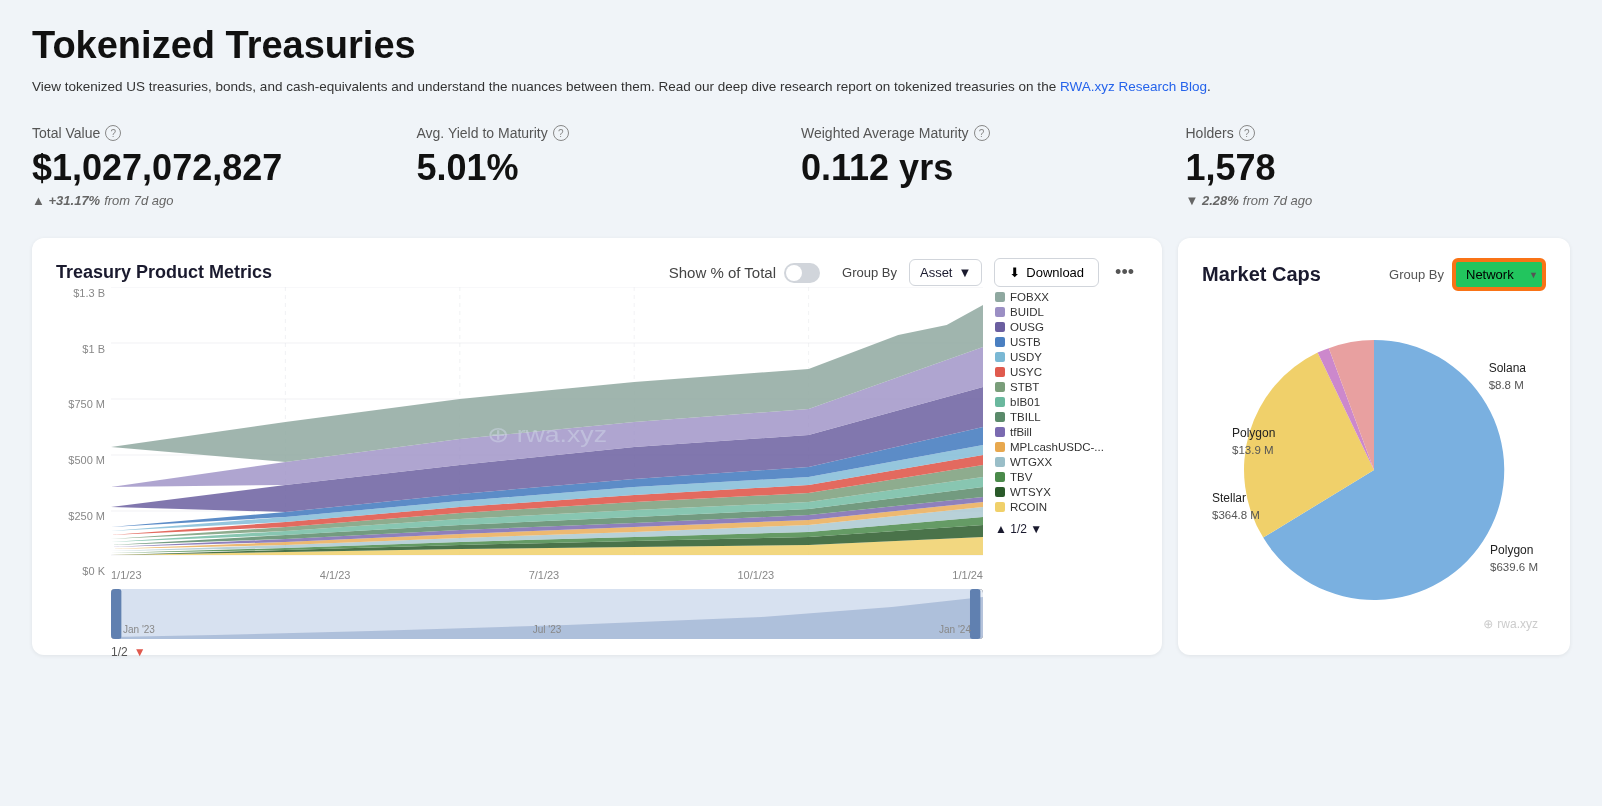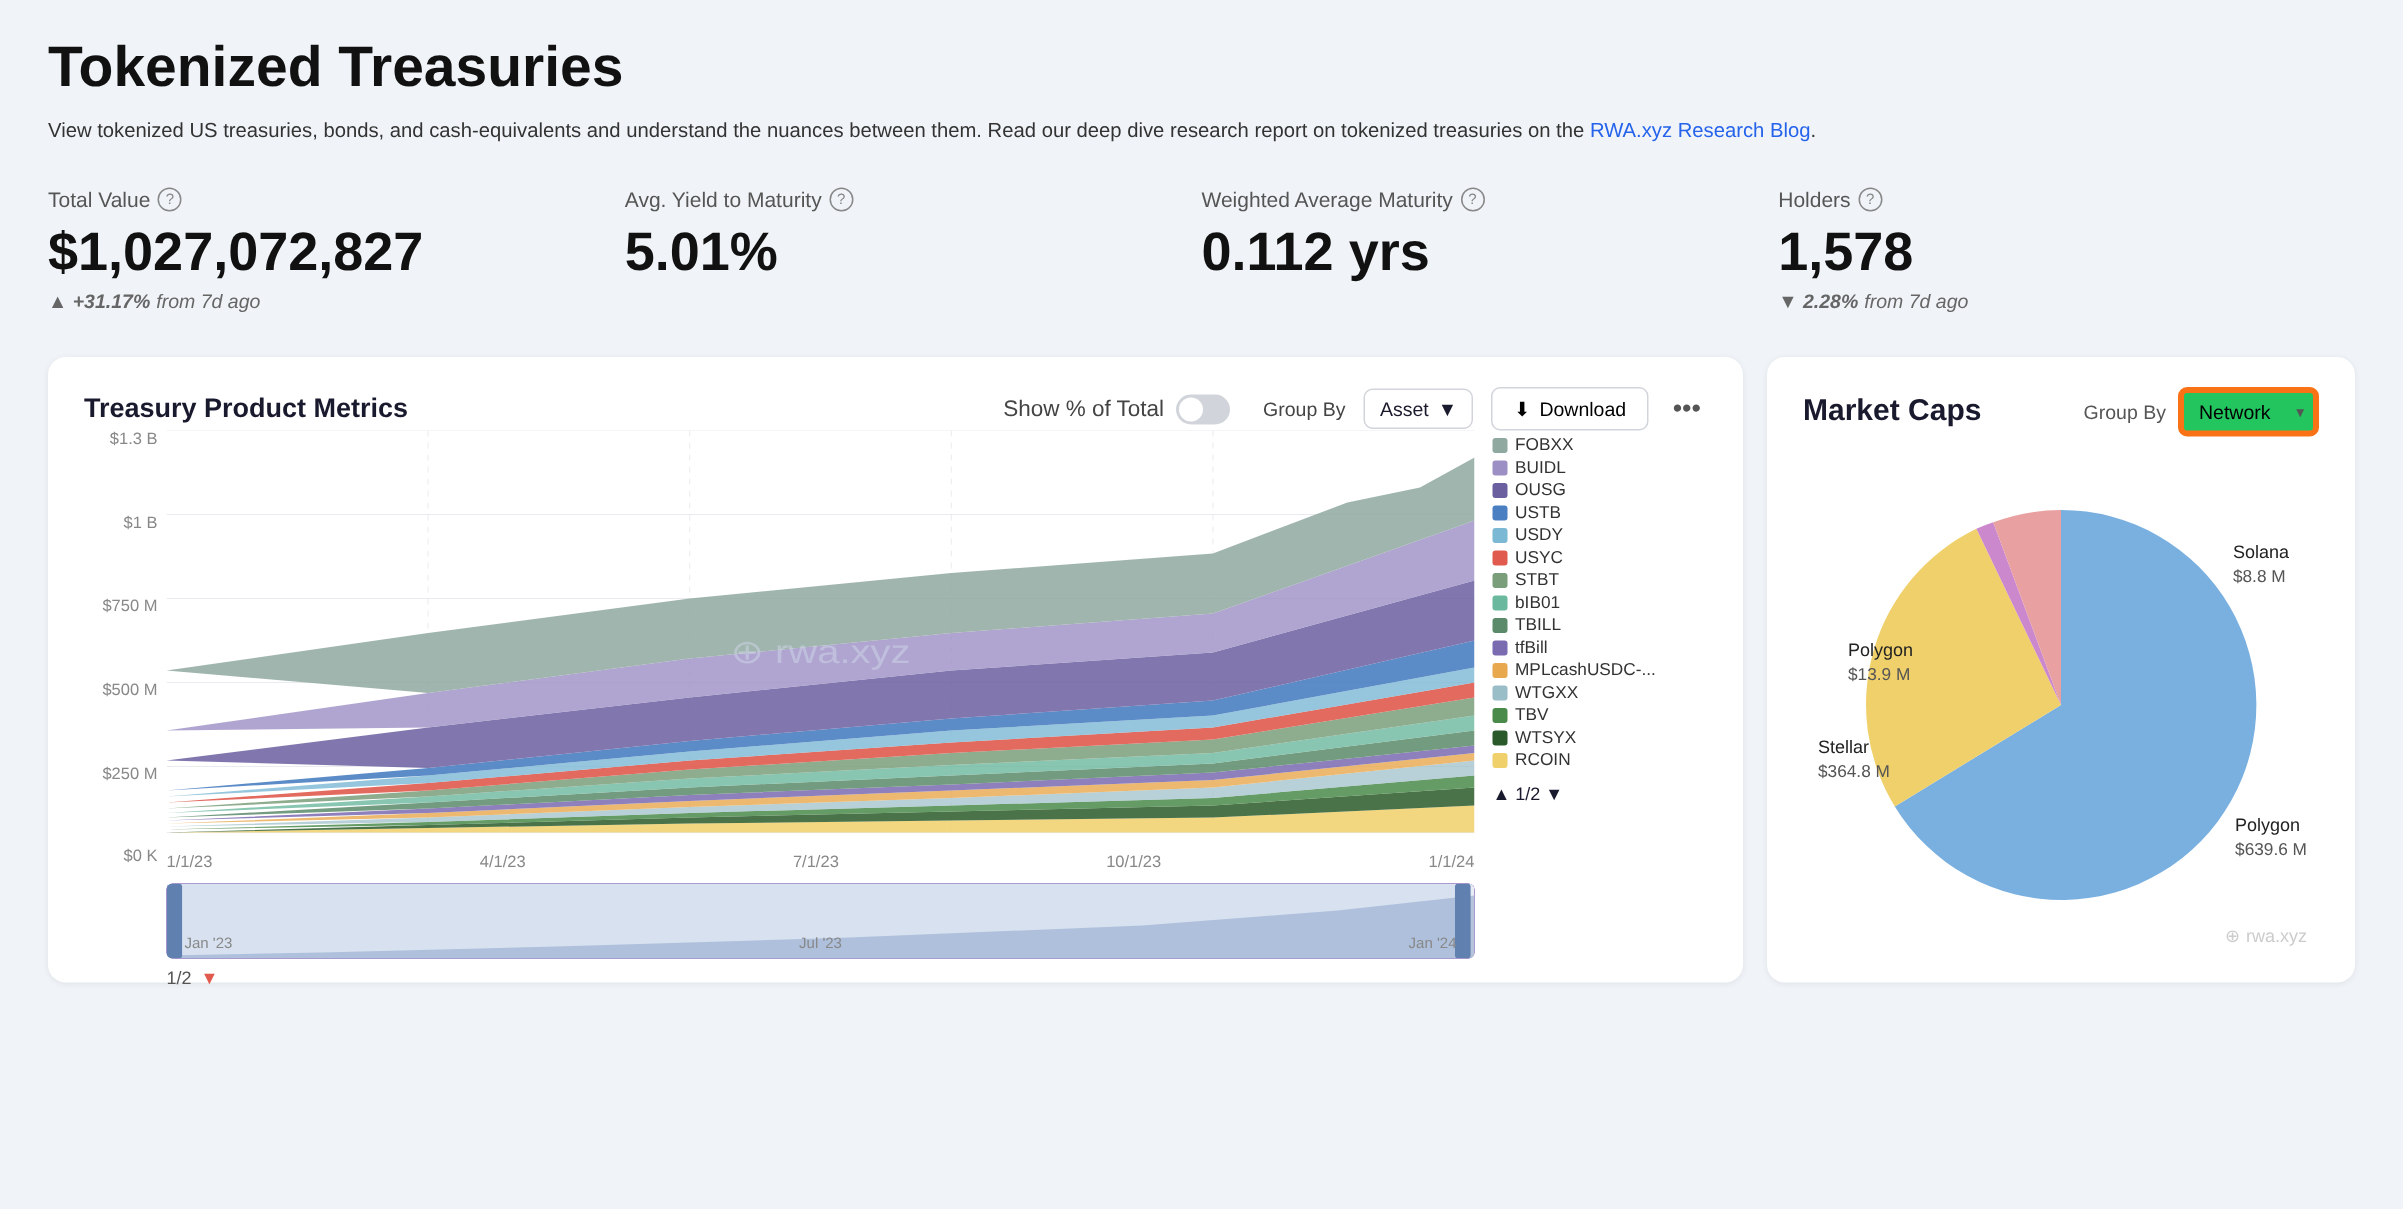--- a/index.html
+++ b/index.html
@@ -208,21 +208,21 @@
       gap: 5px;
     }
     .legend-dot {
       width: 10px;
       height: 10px;
       border-radius: 2px;
       flex-shrink: 0;
     }
     .mini-chart {
       height: 50px;
-      background: #4c1d95;
+      background: #0f172a;
       border-radius: 4px;
       margin-top: 8px;
       position: relative;
       overflow: hidden;
     }
     .mini-chart-inner {
       width: 100%;
       height: 100%;
     }
     .pagination {

